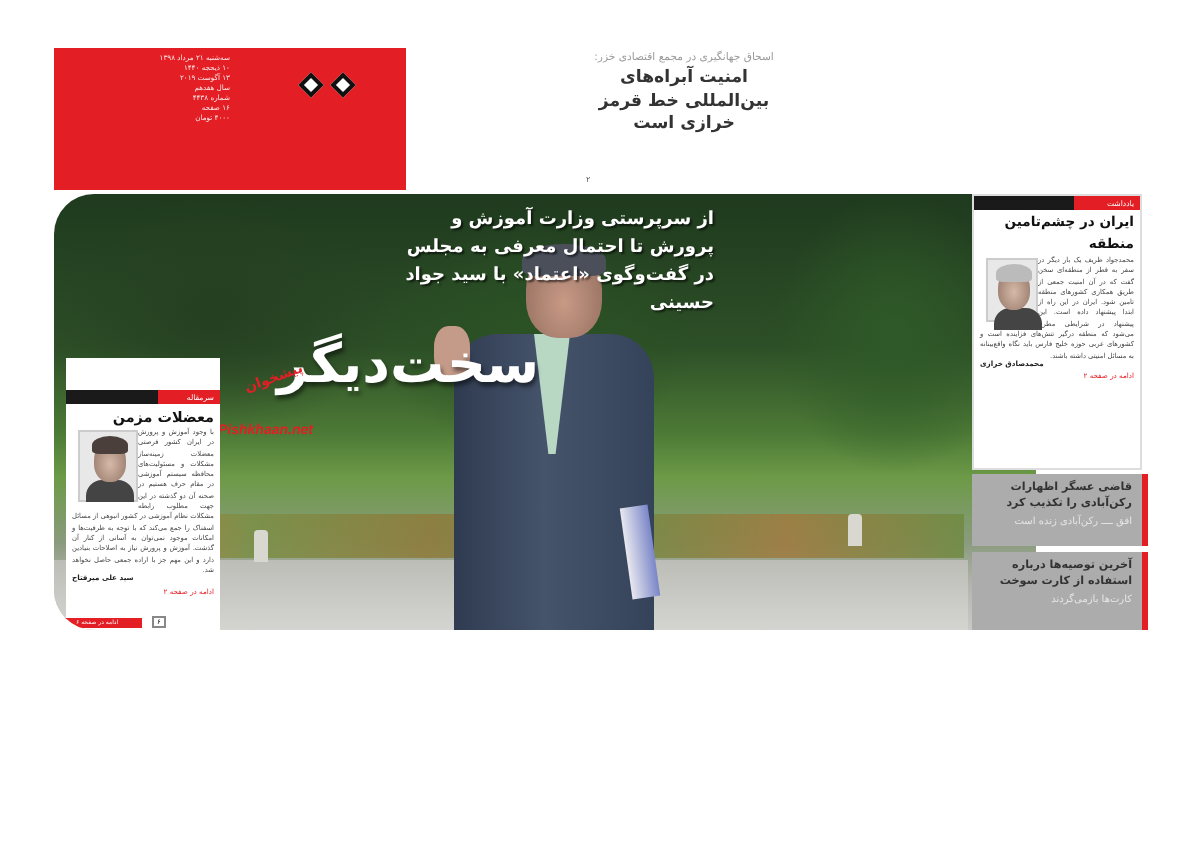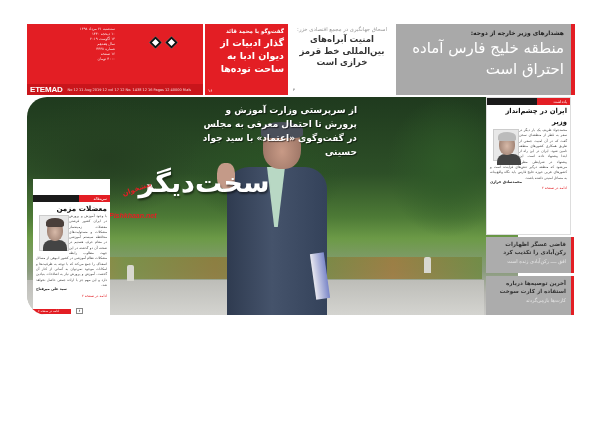--- a/index.html
+++ b/index.html
@@ -104,42 +104,29 @@
       <div>۱۳ آگوست ۲۰۱۹</div>
       <div>سال هفدهم</div>
       <div>شماره ۴۴۳۸</div>
       <div>۱۶ صفحه</div>
       <div>۴۰۰۰ تومان</div>
     </div>
     <div class="logo-diamonds">
       <div class="diamond" style="left:4px;top:6px;"></div>
       <div class="diamond" style="left:20px;top:6px;"></div>
     </div>
-    <div class="mast-strip">
-      <span class="mast-latin">ETEMAD</span>
-      <span class="mast-info">No 12 11 Aug 2019 12 vol 17 12 No. 1438 12 16 Pages 12 40000 Rials</span>
-    </div>
   </div>
 
-  <div class="red-box">
-    <div class="red-kicker">گفت‌وگو با محمد قائد</div>
-    <div class="red-title">گذار ادبیات از دیوان ادبا به ساحت توده‌ها</div>
-    <div class="red-page">۱۶</div>
-  </div>
 
   <div class="mid-teaser">
     <div class="mid-kicker">اسحاق جهانگیری در مجمع اقتصادی خزر:</div>
     <div class="mid-title">امنیت آبراه‌های بین‌المللی خط قرمز خرازی است</div>
     <div class="mid-page">۲</div>
   </div>
 
-  <div class="grey-lead">
-    <div class="grey-kicker">هشدارهای وزیر خارجه از دوحه:</div>
-    <div class="grey-title">منطقه خلیج فارس آماده احتراق است</div>
-  </div>
 
   <div class="hero">
     <div class="hero-flowers"></div>
     <div class="hero-path"></div>
     <div class="lamp" style="left:100px;top:168px;"></div>
     <div class="lamp" style="left:397px;top:160px;"></div>
 
     <div class="person">
       <div class="person-body"></div>
       <div class="person-shirt"></div>
@@ -175,21 +162,21 @@
       <div class="footer-sq"></div>
       <div class="footer-red">ادامه در صفحه ۶</div>
       <div class="footer-box">۶</div>
     </div>
   </div>
 
   <div class="col-right">
     <div class="col-bar">
       <span class="col-bar-label">یادداشت</span>
     </div>
-    <div class="col-title">ایران در چشم‌انداز وزیر</div>
+    <div class="col-title">ایران در چشم‌تامین منطقه</div>
     <div class="col-photo">
       <div class="col-photo-body"></div>
       <div class="col-photo-face" style="left:5px;"></div>
       <div class="col-photo-hair" style="left:4px;background:#bbb;"></div>
     </div>
     <div class="col-text">محمدجواد ظریف یک بار دیگر در سفر به قطر از منطقه‌ای سخن گفت که در آن امنیت جمعی از طریق همکاری کشورهای منطقه تامین شود. ایران در این راه از ابتدا پیشنهاد داده است. این پیشنهاد در شرایطی مطرح می‌شود که منطقه درگیر تنش‌های فزاینده است و کشورهای عربی حوزه خلیج فارس باید نگاه واقع‌بینانه به مسائل امنیتی داشته باشند.</div>
     <div class="col-caption">محمدصادق خرازی</div>
     <div class="col-right-more">ادامه در صفحه ۲</div>
   </div>
 

